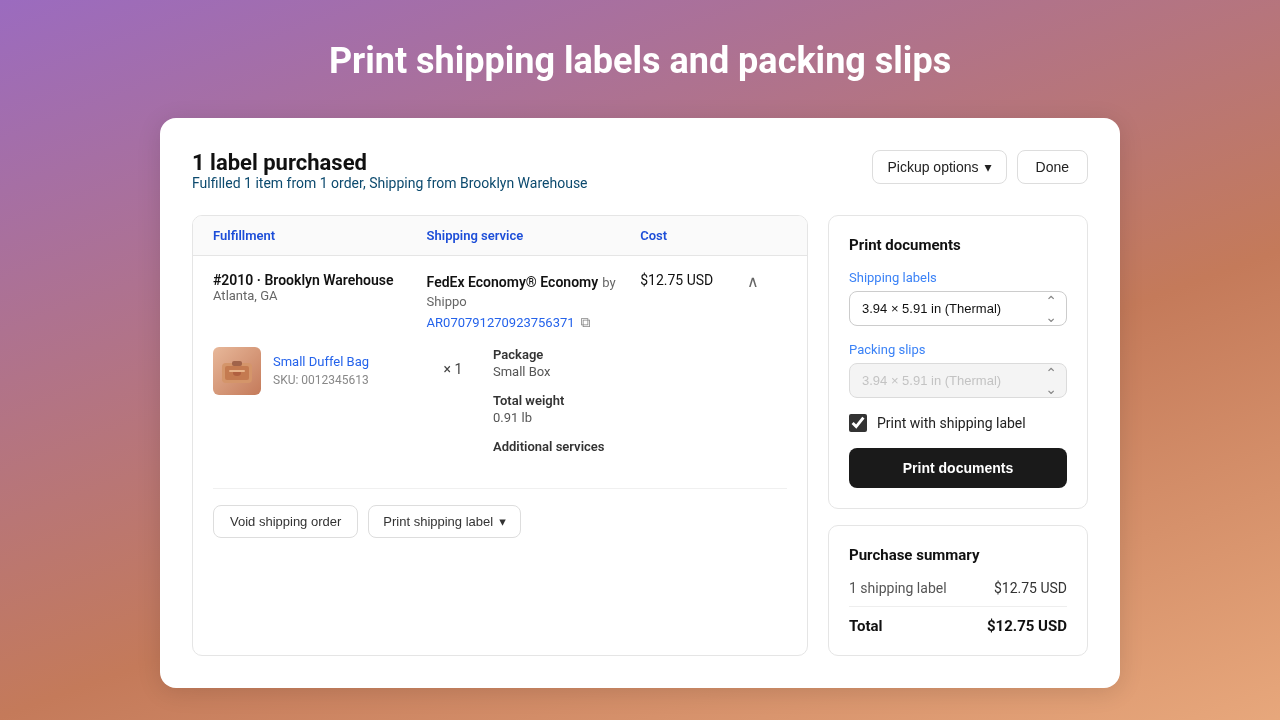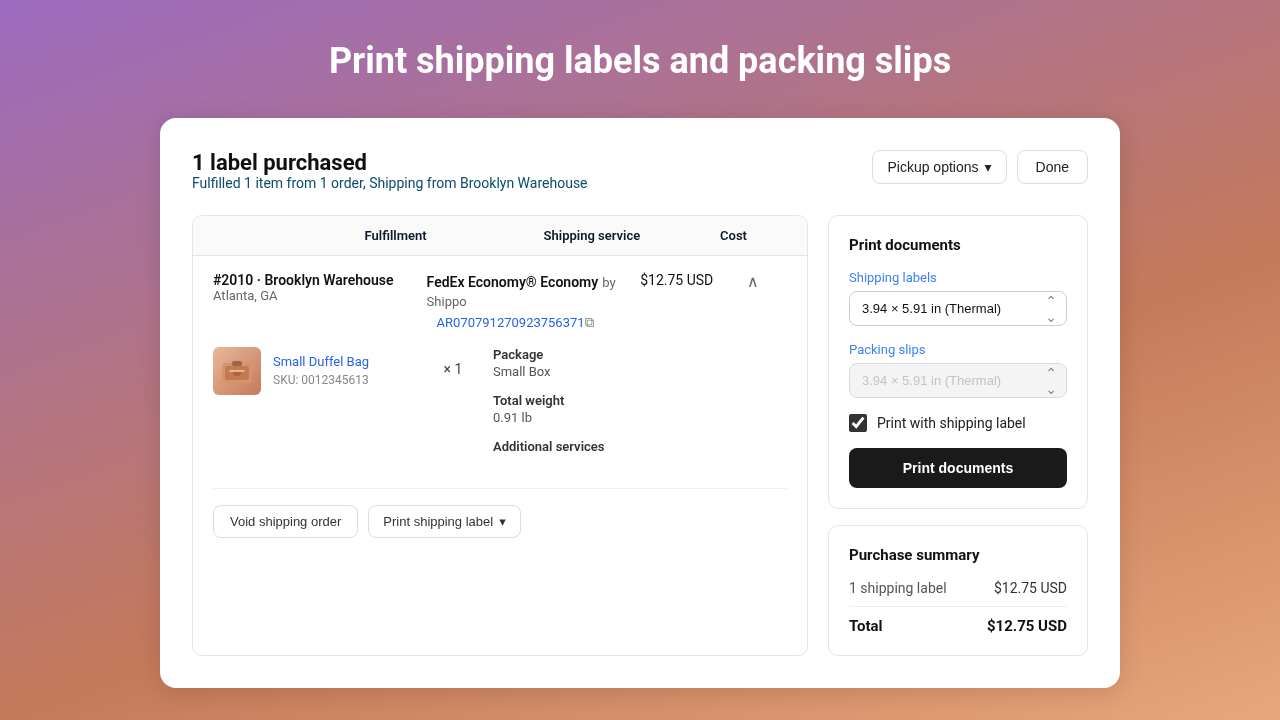--- a/index.html
+++ b/index.html
@@ -97,22 +97,21 @@
       display: grid;
       grid-template-columns: 2fr 2fr 1fr 40px;
       padding: 12px 20px;
       border-bottom: 1px solid #e5e5e5;
       background: #fafafa;
     }
 
     .table-header-cell {
       font-size: 13px;
       font-weight: 600;
-      color: #0f172a;
-      text-align: right;
+      color: #1d4ed8;
     }
 
     .fulfillment-row {
       padding: 16px 20px;
     }
 
     .fulfillment-row-header {
       display: grid;
       grid-template-columns: 2fr 2fr 1fr 40px;
       align-items: start;
@@ -132,22 +131,22 @@
 
     .shipping-service-name {
       font-size: 14px;
       font-weight: 600;
       color: #111;
     }
 
     .tracking-row {
       display: flex;
       align-items: center;
+      gap: 6px;
       margin-top: 4px;
-      margin-left: 10px;
     }
 
     .tracking-link {
       font-size: 13px;
       color: #2563eb;
       text-decoration: none;
     }
 
     .copy-icon {
       cursor: pointer;

